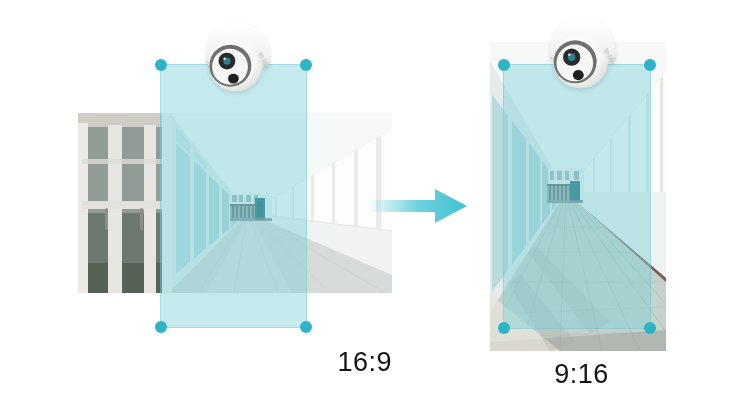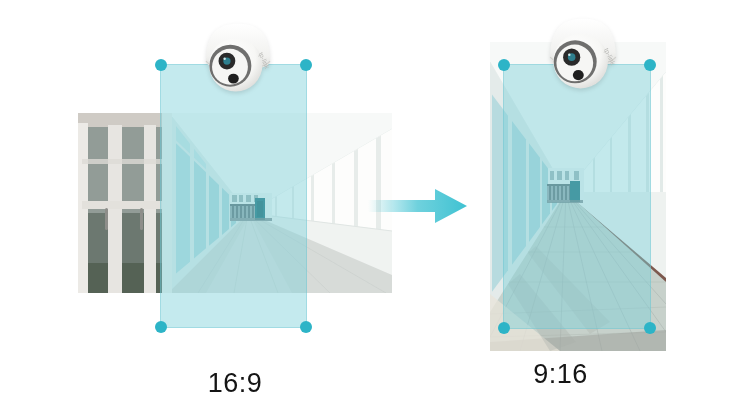--- a/index.html
+++ b/index.html
@@ -35,22 +35,22 @@
   .camera{position:absolute;z-index:4;filter:drop-shadow(0 2px 2px rgba(0,0,0,0.12));}
   .camera svg{display:block;width:100%;height:100%;}
   #camera-left{left:196px;top:21px;width:84px;height:74px;}
   #camera-right{left:540px;top:16px;width:86px;height:76px;}
   .arrow{position:absolute;z-index:1;left:368px;top:186px;width:100px;height:40px;}
   .arrow svg{display:block;width:100%;height:100%;}
   .caption{
     position:absolute;z-index:1;text-align:center;
     font-size:27px;letter-spacing:.5px;color:var(--caption-text,#141414);
   }
-  #caption-left{left:78px;top:368px;width:314px;}
-  #caption-right{left:488px;top:359px;width:145px;text-align:center;}
+  #caption-left{left:78px;top:347px;width:314px;text-align:right;}
+  #caption-right{left:509px;top:359px;width:145px;text-align:center;}
 </style>
 </head>
 <body>
 
 <svg width="0" height="0" style="position:absolute" aria-hidden="true">
   <defs>
     <radialGradient id="ballG" cx="40%" cy="35%" r="78%">
       <stop offset="0%" stop-color="#ffffff"></stop>
       <stop offset="60%" stop-color="#f7f7f5"></stop>
       <stop offset="100%" stop-color="#d3d3d0"></stop>

